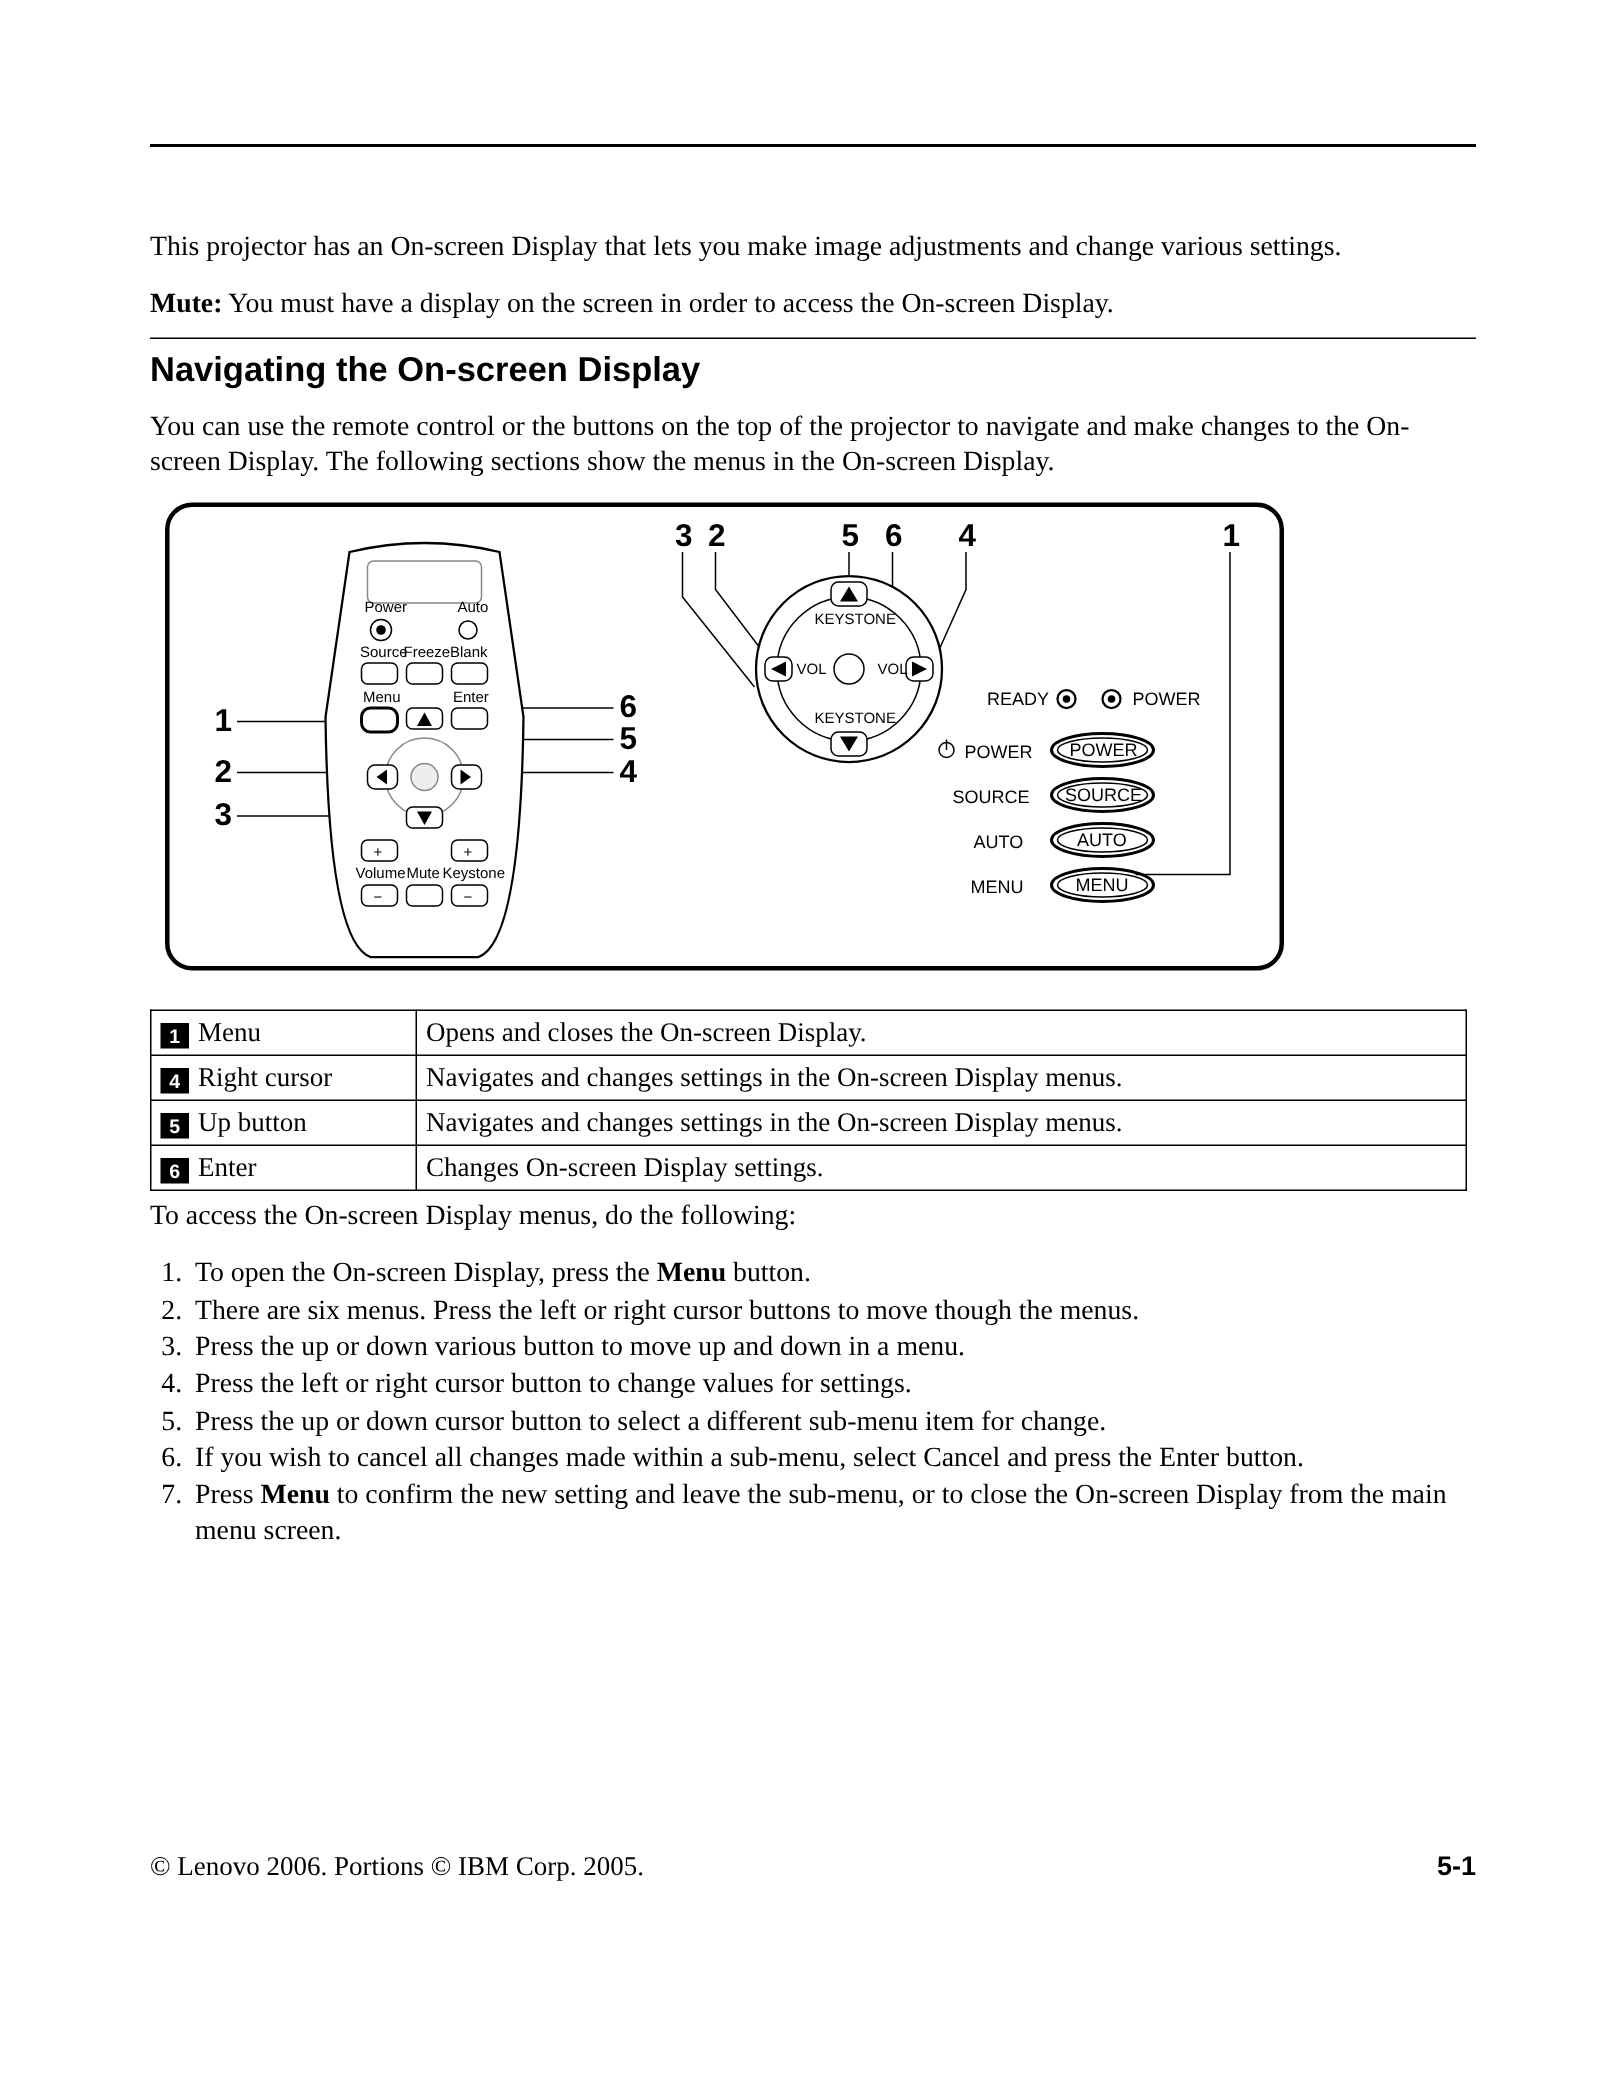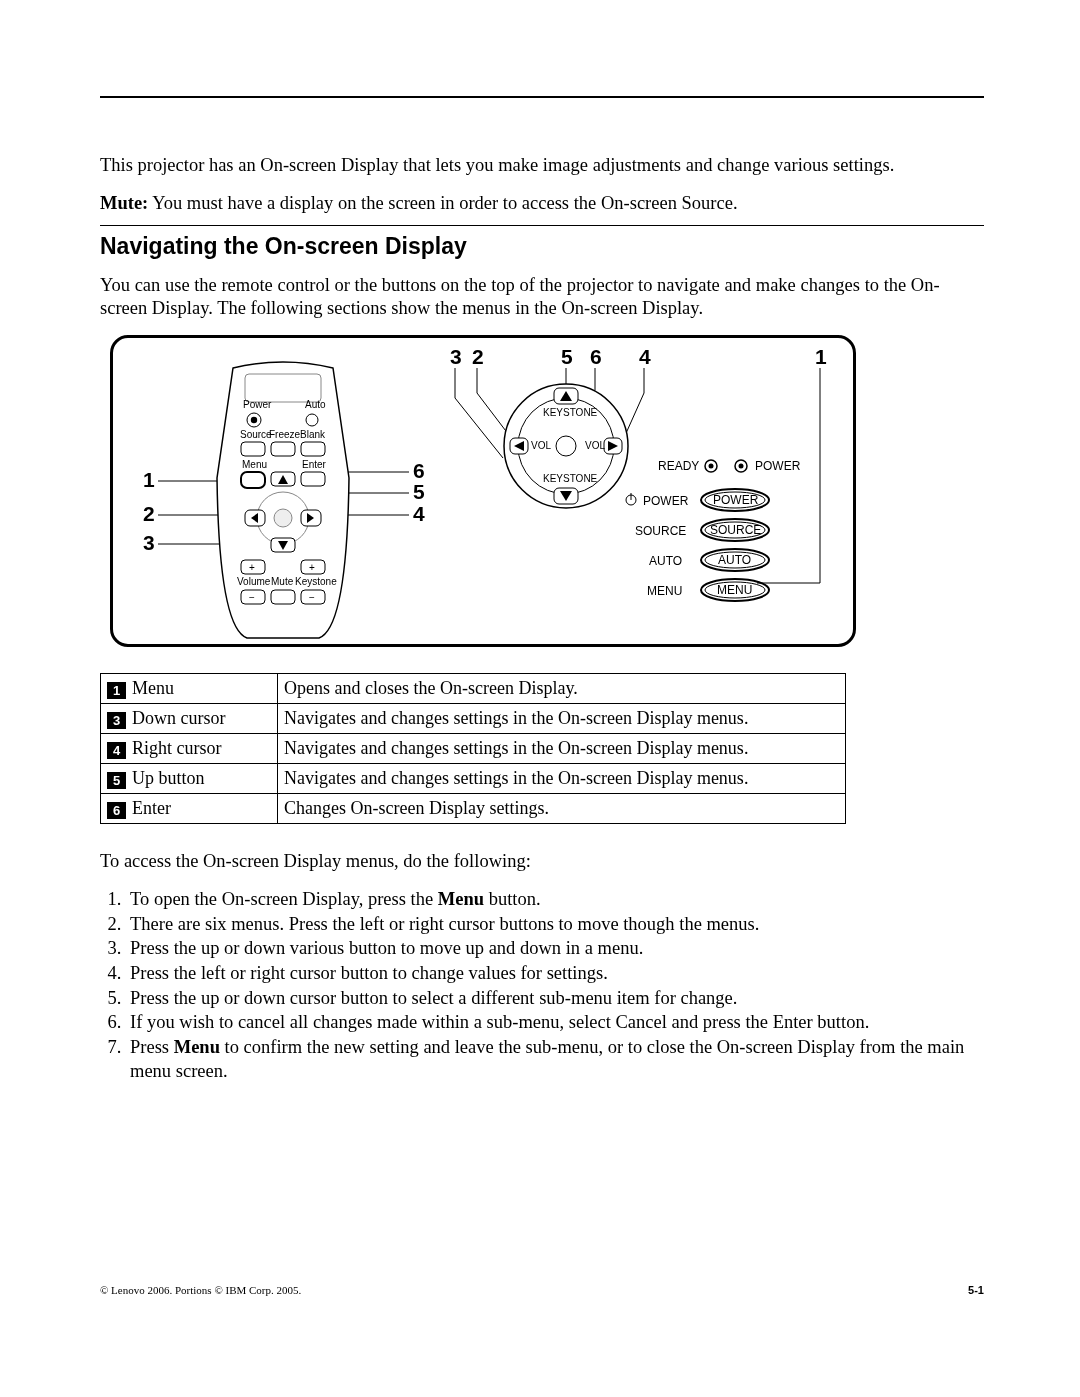--- a/index.html
+++ b/index.html
@@ -43,22 +43,22 @@
     width:740px;
     height:306px;
     border:3px solid #000;
     border-radius:18px;
     margin:14px 10px 26px 10px;
     background:#fff;
   }
   
   table.legend{
     border-collapse:collapse;
-    width:746px;
-    margin:0 0 26px 0;
+    width:878px;
+    margin:0 0 6px 0;
     font-size:18px;
   }
   table.legend td{
     border:1px solid #000;
     padding:3px 6px;
     vertical-align:middle;
   }
   table.legend td.label{width:164px;}
   .numbox{
     display:inline-block;
@@ -81,40 +81,40 @@
     padding:0 0 0 26px;
   }
   ol.steps li{
     padding-left:4px;
     margin:0 0 1px 0;
   }
   .footer{
     margin-top:200px;
     display:flex;
     justify-content:space-between;
-    font-size:11px;
+    font-size:18px;
   }
   .footer .right{font-weight:bold;font-family:Arial,Helvetica,sans-serif;}
   
   .figure svg{display:block;}
   .fig-label{font-family:Arial,Helvetica,sans-serif;font-size:10px;}
   .fig-callout{font-family:Arial,Helvetica,sans-serif;font-size:21px;font-weight:bold;}
   .fig-btn{font-family:Arial,Helvetica,sans-serif;font-size:12px;}
 </style>
 </head>
 <body>
 
 <div class="page">
   <hr class="top-rule">
 
 
   <p class="intro">This projector has an On-screen Display that lets you make image adjustments and change various settings.</p>
 
   <p class="note">
-    <strong>Mute:</strong><span> You must have a display on the screen in order to access the On-screen Source.</span>
+    <strong>Mute:</strong><span> You must have a display on the screen in order to access the On-screen Display.</span>
   </p>
 
   <hr class="section-rule">
 
   <h2 class="section">Navigating the On-screen Display</h2>
 
   <p>You can use the remote control or the buttons on the top of the projector to navigate and make changes to the On-screen Display. The following sections show the menus in the On-screen Display.</p>
 
   <div class="figure">
     <svg width="740" height="306" viewBox="0 0 740 306">
@@ -260,24 +260,20 @@
     </svg>
   </div>
 
   <table class="legend">
     <tbody>
       <tr>
         <td class="label"><span class="numbox">1</span><span>Menu</span></td>
         <td>Opens and closes the On-screen Display.</td>
       </tr>
       <tr>
-        <td class="label"><span class="numbox">3</span><span>Down cursor</span></td>
-        <td>Navigates and changes settings in the On-screen Display menus.</td>
-      </tr>
-      <tr>
         <td class="label"><span class="numbox">4</span><span>Right cursor</span></td>
         <td>Navigates and changes settings in the On-screen Display menus.</td>
       </tr>
       <tr>
         <td class="label"><span class="numbox">5</span><span>Up button</span></td>
         <td>Navigates and changes settings in the On-screen Display menus.</td>
       </tr>
       <tr>
         <td class="label"><span class="numbox">6</span><span>Enter</span></td>
         <td>Changes On-screen Display settings.</td>

